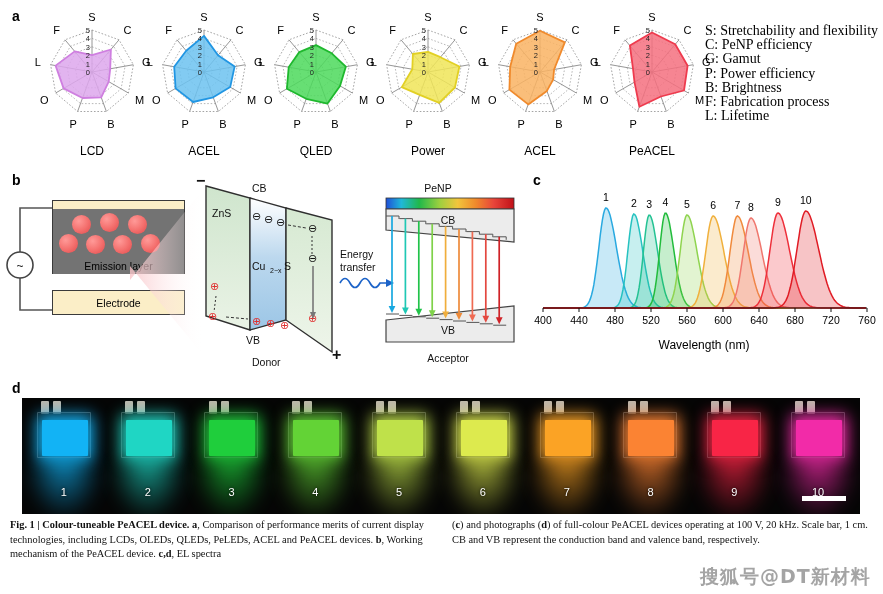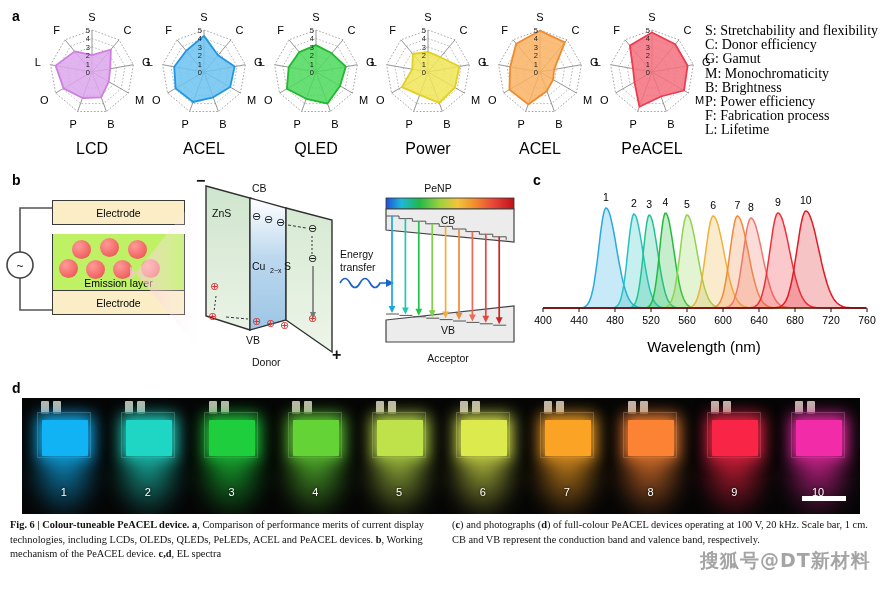--- a/index.html
+++ b/index.html
@@ -26,21 +26,21 @@
   #panel-a { position: absolute; left: 0; top: 0; width: 883px; height: 160px; }
   .radar-cell {
     position: absolute;
     width: 128px; height: 148px;
   }
   .radar-svg { display: block; }
   .radar-name {
     position: absolute;
     bottom: 0; left: 0; width: 100%;
     text-align: center;
-    font-size: 16px;
+    font-size: 12px;
     color: #000;
   }
   #legend-a {
     position: absolute;
     left: 705px; top: 24px;
     width: 178px;
     font-size: 14px;
     line-height: 14.2px;
     color: #000;
     font-family: Liberation Serif, serif;
@@ -52,38 +52,38 @@
   #device-box { position: absolute; left: 52px; top: 32px; width: 133px; height: 115px; }
   .dev-electrode {
     position: absolute; left: 0; width: 133px; height: 25px;
     background: #fbeec7; border: 1.4px solid #3a3a3a;
     font-size: 10.5px; color: #000;
     display: flex; align-items: center; justify-content: center;
   }
   #dev-el-top { top: 0; }
   #dev-el-bot { top: 90px; }
   #dev-emission {
-    position: absolute; left: 0; top: 34px; width: 133px; height: 57px;
-    background: #bef264; border: 1.4px solid #3a3a3a; border-top: none; border-bottom: none;
+    position: absolute; left: 0; top: 9px; width: 133px; height: 65px;
+    background: #737373; border: 1.4px solid #3a3a3a; border-top: none; border-bottom: none;
   }
   #dev-emission .emis-label {
     position: absolute; bottom: 2px; left: 0; width: 100%;
     text-align: center; font-size: 10.5px; color: #000;
   }
   .np {
     position: absolute; width: 19px; height: 19px; border-radius: 50%;
     background: radial-gradient(circle at 35% 32%, #ff9a98 0%, #f4706e 52%, #e04a4c 100%);
   }
 
   
   #panel-c { position: absolute; left: 525px; top: 168px; width: 358px; height: 200px; }
   #spectra-svg { position: absolute; left: 0; top: 20px; }
   #c-xlabel {
     position: absolute; left: 0; top: 170px; width: 358px;
-    text-align: center; font-size: 15px; color: #000;
+    text-align: center; font-size: 12px; color: #000;
   }
 
   
   #panel-d { position: absolute; left: 0; top: 378px; width: 883px; height: 138px; }
   #photo-strip {
     position: absolute; left: 22px; top: 20px;
     width: 838px; height: 116px;
     background: #050505;
     overflow: hidden;
   }
@@ -137,21 +137,21 @@
   .cap-col {
     width: 424px;
     font-size: 10.4px;
     line-height: 14.6px;
     color: #111;
     font-family: "Liberation Serif", serif;
     text-align: left;
   }
   .cap-col b { font-weight: bold; }
   #watermark {
-    position: absolute; left: 700px; top: 548px;
+    position: absolute; left: 700px; top: 564px;
     font-size: 19px; font-weight: bold;
     color: rgba(90,90,90,.55);
     letter-spacing: 1px;
     font-family: "DejaVu Sans", sans-serif;
     pointer-events: none;
     white-space: nowrap;
   }
 </style>
 </head>
 <body>
@@ -367,25 +367,24 @@
             <text x="62" y="48.2" text-anchor="end" font-family="Liberation Sans, sans-serif" font-size="7.5" fill="#222">2</text>
             <text x="62" y="39.8" text-anchor="end" font-family="Liberation Sans, sans-serif" font-size="7.5" fill="#222">3</text>
             <text x="62" y="31.4" text-anchor="end" font-family="Liberation Sans, sans-serif" font-size="7.5" fill="#222">4</text>
             <text x="62" y="23" text-anchor="end" font-family="Liberation Sans, sans-serif" font-size="7.5" fill="#222">5</text>
           </svg>
           <div class="radar-name">PeACEL</div>
         </div>
       </div>
     <div id="legend-a">
         <div class="leg-item">S: Stretchability and flexibility</div>
-        <div class="leg-item">C: Donor efficiency</div>
+        <div class="leg-item">C: PeNP efficiency</div>
         <div class="leg-item">G: Gamut</div>
-        <div class="leg-item">M: Monochromaticity</div>
+        <div class="leg-item">P: Power efficiency</div>
         <div class="leg-item">B: Brightness</div>
-        <div class="leg-item">P: Power efficiency</div>
         <div class="leg-item">F: Fabrication process</div>
         <div class="leg-item">L: Lifetime</div>
       </div>
   </div>
 
   <div id="panel-b">
     <span class="panel-letter" style="left:12px; top:4px;">b</span>
 
     <svg id="b-circuit" width="52" height="150" style="position:absolute;left:6px;top:32px;">
       <path d="M46,8 L14,8 L14,52" stroke="#555" stroke-width="1.6" fill="none"></path>
@@ -690,18 +689,18 @@
           <div class="dev-body">
             <div class="dev-emit" style="background: rgb(242, 43, 168); box-shadow: rgb(242, 43, 168) 0px 0px 16px 5px;"></div>
           </div>
           <div class="dev-num">10</div>
         </div>
         <div id="scale-bar"></div>
     </div>
   </div>
 
   <div id="caption">
-    <div class="cap-col" id="cap-left"><b>Fig. 6 | Colour-tuneable PeACEL device. a</b>, Comparison of performance merits of current display technologies, including LCDs, OLEDs, QLEDs, PeLEDs, ACEL and PeACEL devices. <b>b</b>, Working mechanism of the PeACEL device. <b>c,d</b>, EL spectra</div>
+    <div class="cap-col" id="cap-left"><b>Fig. 1 | Colour-tuneable PeACEL device. a</b>, Comparison of performance merits of current display technologies, including LCDs, OLEDs, QLEDs, PeLEDs, ACEL and PeACEL devices. <b>b</b>, Working mechanism of the PeACEL device. <b>c,d</b>, EL spectra</div>
     <div class="cap-col" id="cap-right">(<b>c</b>) and photographs (<b>d</b>) of full-colour PeACEL devices operating at 100 V, 20 kHz. Scale bar, 1 cm. CB and VB represent the conduction band and valence band, respectively.</div>
   </div>
 
   <div id="watermark">搜狐号@DT新材料</div>
 </div>
 
 </body></html>

